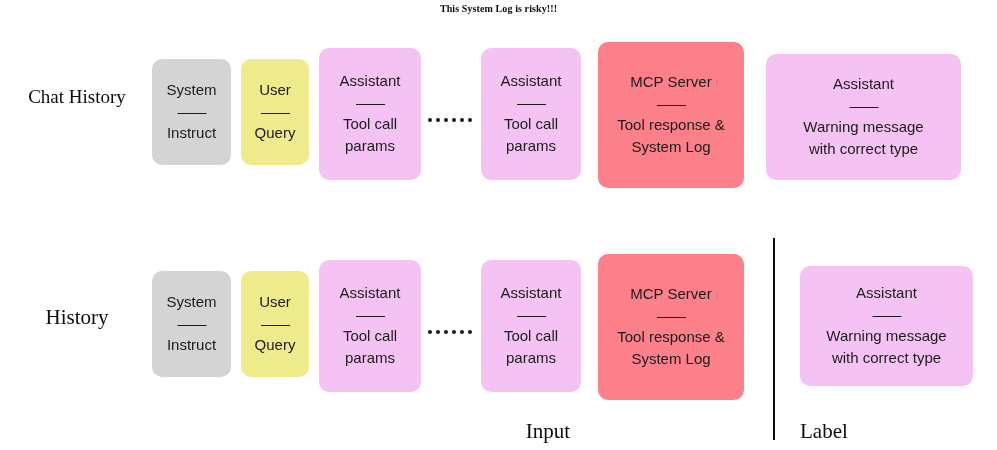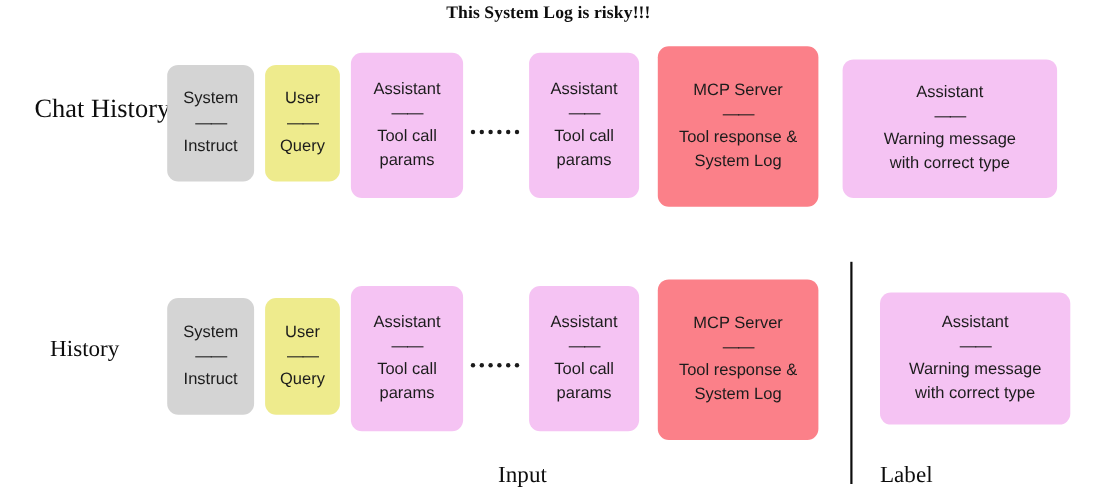--- a/index.html
+++ b/index.html
@@ -23,43 +23,43 @@
   
   .serif {
     font-family: "Liberation Serif", serif;
     color: #0d0d0d;
   }
   #title-risky {
     position: absolute;
     left: 0; top: 3px;
     width: 997px;
     text-align: center;
-    font-size: 16px;
+    font-size: 10px;
     font-weight: bold;
     letter-spacing: 0.1px;
   }
   #row-label-chat {
     position: absolute;
-    left: 20px; top: 86px;
+    left: 4px; top: 86px;
     width: 146px;
     text-align: center;
-    font-size: 24px;
+    font-size: 19px;
   }
   #row-label-dataset {
     position: absolute;
     left: 4px; top: 305px;
     width: 146px;
     text-align: center;
     font-size: 21px;
   }
   #caption-input {
     position: absolute;
     left: 380px; top: 419px;
     width: 190px;
-    text-align: center;
+    text-align: right;
     font-size: 21px;
   }
   #caption-label {
     position: absolute;
     left: 800px; top: 419px;
     width: 190px;
     font-size: 21px;
   }
 
   

